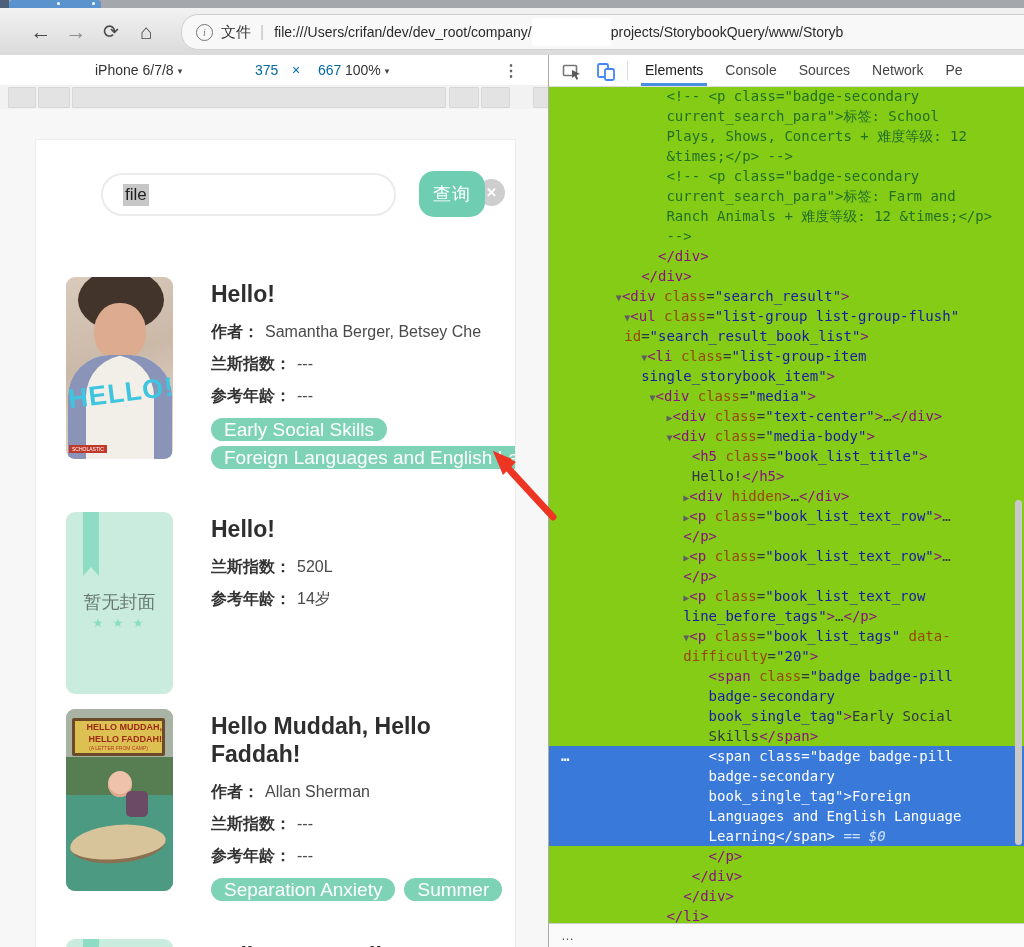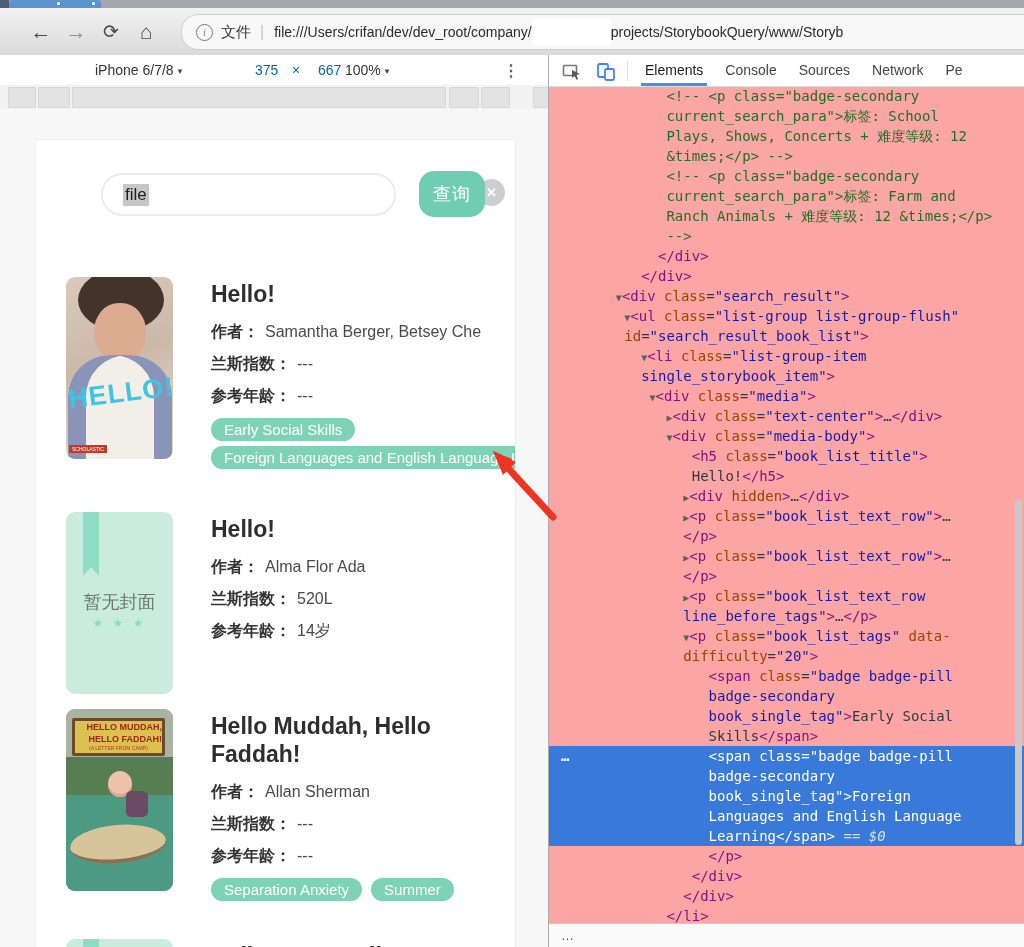--- a/index.html
+++ b/index.html
@@ -53,21 +53,21 @@
   .book:nth-child(1){margin-bottom:38px;}
   .book:nth-child(2){margin-bottom:15px;}
   .book:nth-child(3){margin-bottom:33px;}
   .cover{position:relative;flex:0 0 107px;width:107px;height:182px;border-radius:9px;overflow:hidden;}
   .bbody{margin-left:38px;width:304px;overflow:hidden;}
   .btitle{margin:3px 0 14px 0;font-size:23px;line-height:28px;font-weight:600;color:#2e2e2e;}
   .brow{margin:0 0 11px 0;font-size:16px;white-space:nowrap;overflow:hidden;}
   .blab{font-weight:700;color:#333;font-family:Liberation Serif, serif;}
   .bval{color:#4a4a4a;margin-left:6px;}
   .btags{overflow:hidden;white-space:normal;margin-top:2px;}
-  .pill{display:inline-block;background:#7ed3b6;color:#fff;font-size:15px;line-height:23px;border-radius:12px;
+  .pill{display:inline-block;background:#7ed3b6;color:#fff;font-size:19px;line-height:23px;border-radius:12px;
         padding:0 13px;margin:0 9px 5px 0;white-space:nowrap;}
   
   .cover-photo_hello{background:linear-gradient(160deg,#d9cabb 0%,#cbb9a8 45%,#e8dccf 100%);}
   .ph-hair{position:absolute;left:12px;top:-8px;width:86px;height:62px;border-radius:50%;background:#42332b;}
   .ph-face{position:absolute;left:28px;top:26px;width:52px;height:58px;border-radius:48%;background:#dcab90;}
   .ph-shirt{position:absolute;left:2px;top:78px;width:104px;height:104px;border-radius:40% 40% 0 0;background:#f2efe8;
             box-shadow:inset 18px 0 0 #8a93b8, inset -18px 0 0 #8a93b8;}
   .ph-hello{position:absolute;left:2px;bottom:50px;width:103px;font-size:27px;font-weight:bold;color:#3ec6e0;
             transform:rotate(-7deg);letter-spacing:1px;text-align:center;}
   .ph-brand{position:absolute;left:3px;bottom:6px;background:#c0392b;color:#fff;font-size:5px;line-height:8px;padding:0 3px;}
@@ -85,21 +85,21 @@
   .md-canoe{position:absolute;left:4px;top:116px;width:96px;height:34px;background:#d8c49a;border-radius:50%;
             transform:rotate(-5deg);border-bottom:4px solid #8a7050;}
   .md-head{position:absolute;left:42px;top:62px;width:24px;height:26px;border-radius:50%;background:#efc3ab;
            box-shadow:inset 0 -3px 0 #e0a98c;}
   .md-pack{position:absolute;left:60px;top:82px;width:22px;height:26px;border-radius:5px;background:#6b4a66;}
   .md-sign{position:absolute;left:6px;top:9px;width:93px;height:38px;background:#ddc052;border:3px solid #6b4a2a;
            border-radius:2px;text-align:center;box-sizing:border-box;}
   .md-l1{font-size:9px;line-height:11px;font-weight:bold;color:#9c2a18;margin-top:1px;text-align:right;}
   .md-sub{font-size:5px;color:#b03a22;}
   
-  .right-pane{position:absolute;top:55px;left:548px;width:476px;bottom:0;background:#fca5a5;border-left:1px solid #aaa;box-sizing:border-box;}
+  .right-pane{position:absolute;top:55px;left:548px;width:476px;bottom:0;background:#84cc16;border-left:1px solid #aaa;box-sizing:border-box;}
   .dt-toolbar{position:absolute;top:0;left:0;width:100%;height:31px;background:#fff;border-bottom:1px solid #dcdcdc;
               display:flex;align-items:center;overflow:hidden;}
   .dt-iconbtn{flex:0 0 auto;margin-left:12px;width:22px;height:22px;display:flex;align-items:center;justify-content:center;}
   .dt-sep{flex:0 0 auto;width:1px;height:20px;background:#ddd;margin:0 6px 0 10px;}
   .dt-tab{flex:0 0 auto;position:relative;font-size:14px;color:#454545;margin:0 11px;height:31px;line-height:31px;white-space:nowrap;}
   .dt-tab.active{color:#202020;}
   .dt-tab.active::after{content:"";position:absolute;left:-4px;right:-4px;bottom:0;height:3px;background:#4a90e2;}
   .dt-code{position:absolute;top:31px;left:0;right:0;bottom:23px;overflow:hidden;
            font-family:"DejaVu Sans Mono",monospace;font-size:14px;line-height:20px;padding-left:50px;}
   .cl{height:20px;white-space:pre;position:relative;}
@@ -195,21 +195,20 @@
               </div>
             </div>
             <div class="book">
               <div class="cover cover-placeholder">
                 <div class="pl-ribbon"></div>
                 <div class="pl-text">暂无封面</div>
                 <div class="pl-stars">★ ★ ★</div>
               </div>
               <div class="bbody">
                 <h5 class="btitle">Hello!</h5>
-                <p class="brow"><span class="blab">作者：</span><span class="bval">Alma Flor Ada</span></p>
                 <p class="brow"><span class="blab">兰斯指数：</span><span class="bval">520L</span></p>
                 <p class="brow"><span class="blab">参考年龄：</span><span class="bval">14岁</span></p>
               </div>
             </div>
             <div class="book">
               <div class="cover cover-muddah">
                 <div class="md-sky"></div>
                 <div class="md-trees"></div>
                 <div class="md-water"></div>
                 <div class="md-canoe"></div>

